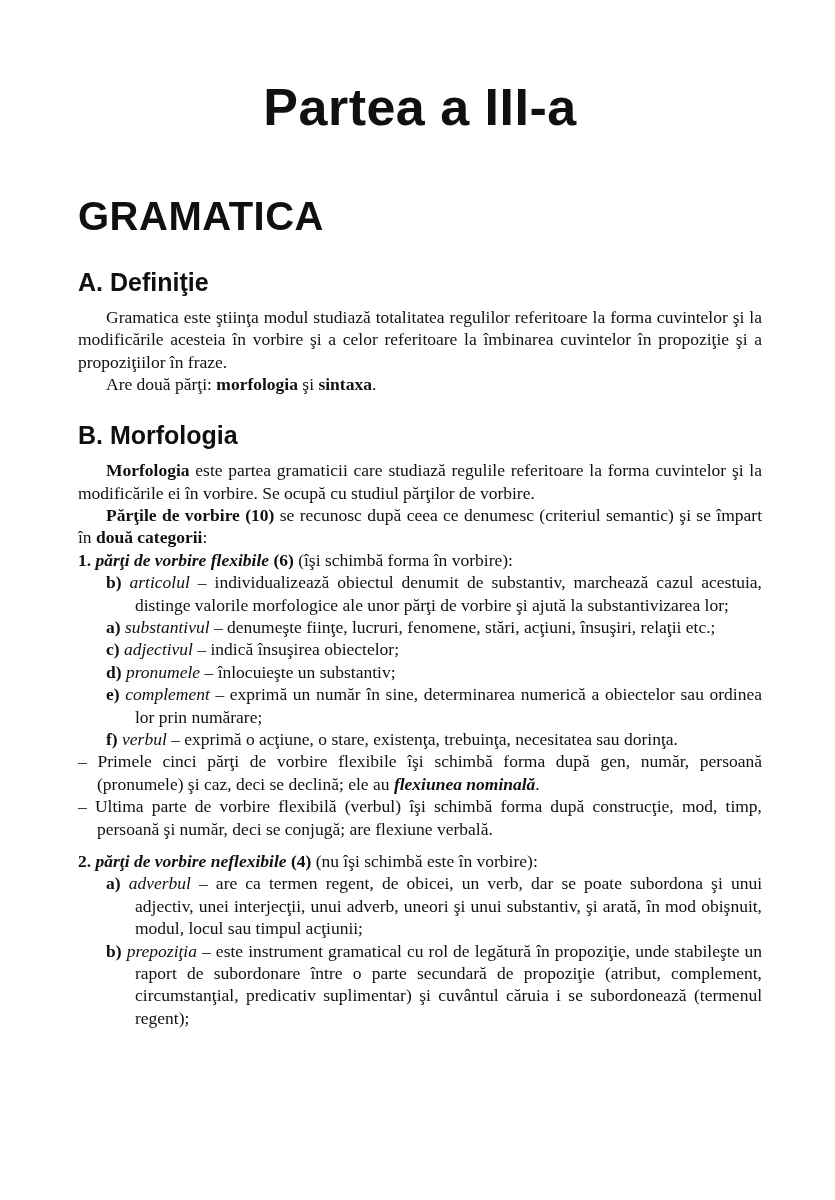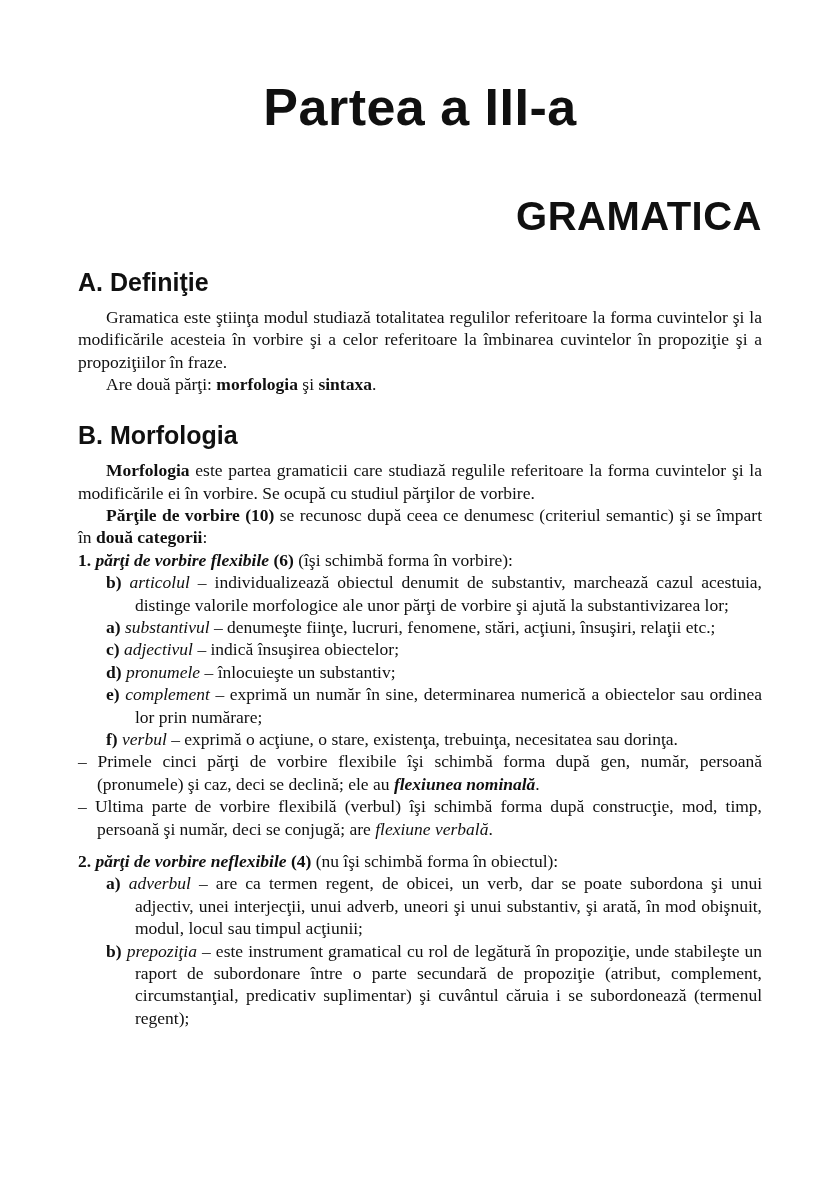--- a/index.html
+++ b/index.html
@@ -19,21 +19,21 @@
     font-weight: 700;
     font-size: 52px;
     text-align: center;
     margin: 28px 0 0 0;
     letter-spacing: 0.5px;
   }
   .part-subtitle {
     font-family: "Liberation Sans", sans-serif;
     font-weight: 700;
     font-size: 40px;
-    text-align: right;
+    text-align: left;
     margin: 50px 0 0 0;
     letter-spacing: 0.5px;
   }
   .section-title {
     font-family: "Liberation Sans", sans-serif;
     font-weight: 700;
     font-size: 27px;
     text-align: center;
     margin: 76px 0 30px 0;
     letter-spacing: 1px;
@@ -79,19 +79,19 @@
 
   <p class="num-item"><span style="font-weight: bold;">1. </span><span style="font-weight: bold; font-style: italic;">părţi de vorbire flexibile</span><span style="font-weight: bold;"> (6)</span><span> (îşi schimbă forma în vorbire):</span></p>
   <p class="sub-item"><span style="font-weight: bold;">b) </span><span style="font-style: italic;">articolul</span><span> – individualizează obiectul denumit de substantiv, marchează cazul acestuia, distinge valorile morfologice ale unor părţi de vorbire şi ajută la substantivizarea lor;</span></p>
   <p class="sub-item"><span style="font-weight: bold;">a) </span><span style="font-style: italic;">substantivul</span><span> – denumeşte fiinţe, lucruri, fenomene, stări, acţiuni, însuşiri, relaţii etc.;</span></p>
   <p class="sub-item"><span style="font-weight: bold;">c) </span><span style="font-style: italic;">adjectivul</span><span> – indică însuşirea obiectelor;</span></p>
   <p class="sub-item"><span style="font-weight: bold;">d) </span><span style="font-style: italic;">pronumele</span><span> – înlocuieşte un substantiv;</span></p>
   <p class="sub-item"><span style="font-weight: bold;">e) </span><span style="font-style: italic;">complement</span><span> – exprimă un număr în sine, determinarea numerică a obiectelor sau ordinea lor prin numărare;</span></p>
   <p class="sub-item"><span style="font-weight: bold;">f) </span><span style="font-style: italic;">verbul</span><span> – exprimă o acţiune, o stare, existenţa, trebuinţa, necesitatea sau dorinţa.</span></p>
 
   <p class="dash"><span>– Primele cinci părţi de vorbire flexibile îşi schimbă forma după gen, număr, persoană (pronumele) şi caz, deci se declină; ele au </span><span style="font-weight: bold; font-style: italic;">flexiunea nominală</span><span>.</span></p>
-  <p class="dash"><span>– Ultima parte de vorbire flexibilă (verbul) îşi schimbă forma după construcţie, mod, timp, persoană şi număr, deci se conjugă; are </span><span style="font-style: italic;">flexiune verbală</span><span>.</span></p>
+  <p class="dash"><span>– Ultima parte de vorbire flexibilă (verbul) îşi schimbă forma după construcţie, mod, timp, persoană şi număr, deci se conjugă; are </span><span style="">flexiune verbală</span><span>.</span></p>
 
-  <p class="num-item"><span style="font-weight: bold;">2. </span><span style="font-weight: bold; font-style: italic;">părţi de vorbire neflexibile</span><span style="font-weight: bold;"> (4)</span><span> (nu îşi schimbă forma în obiectul):</span></p>
+  <p class="num-item"><span style="font-weight: bold;">2. </span><span style="font-weight: bold; font-style: italic;">părţi de vorbire neflexibile</span><span style="font-weight: bold;"> (4)</span><span> (nu îşi schimbă este în vorbire):</span></p>
   <p class="sub-item"><span style="font-weight: bold;">a) </span><span style="font-style: italic;">adverbul</span><span> – are ca termen regent, de obicei, un verb, dar se poate subordona şi unui adjectiv, unei interjecţii, unui adverb, uneori şi unui substantiv, şi arată, în mod obişnuit, modul, locul sau timpul acţiunii;</span></p>
   <p class="sub-item"><span style="font-weight: bold;">b) </span><span style="font-style: italic;">prepoziţia</span><span> – este instrument gramatical cu rol de legătură în propoziţie, unde stabileşte un raport de subordonare între o parte secundară de propoziţie (atribut, complement, circumstanţial, predicativ suplimentar) şi cuvântul căruia i se subordonează (termenul regent);</span></p>
 
 </div>
 
 </body></html>

